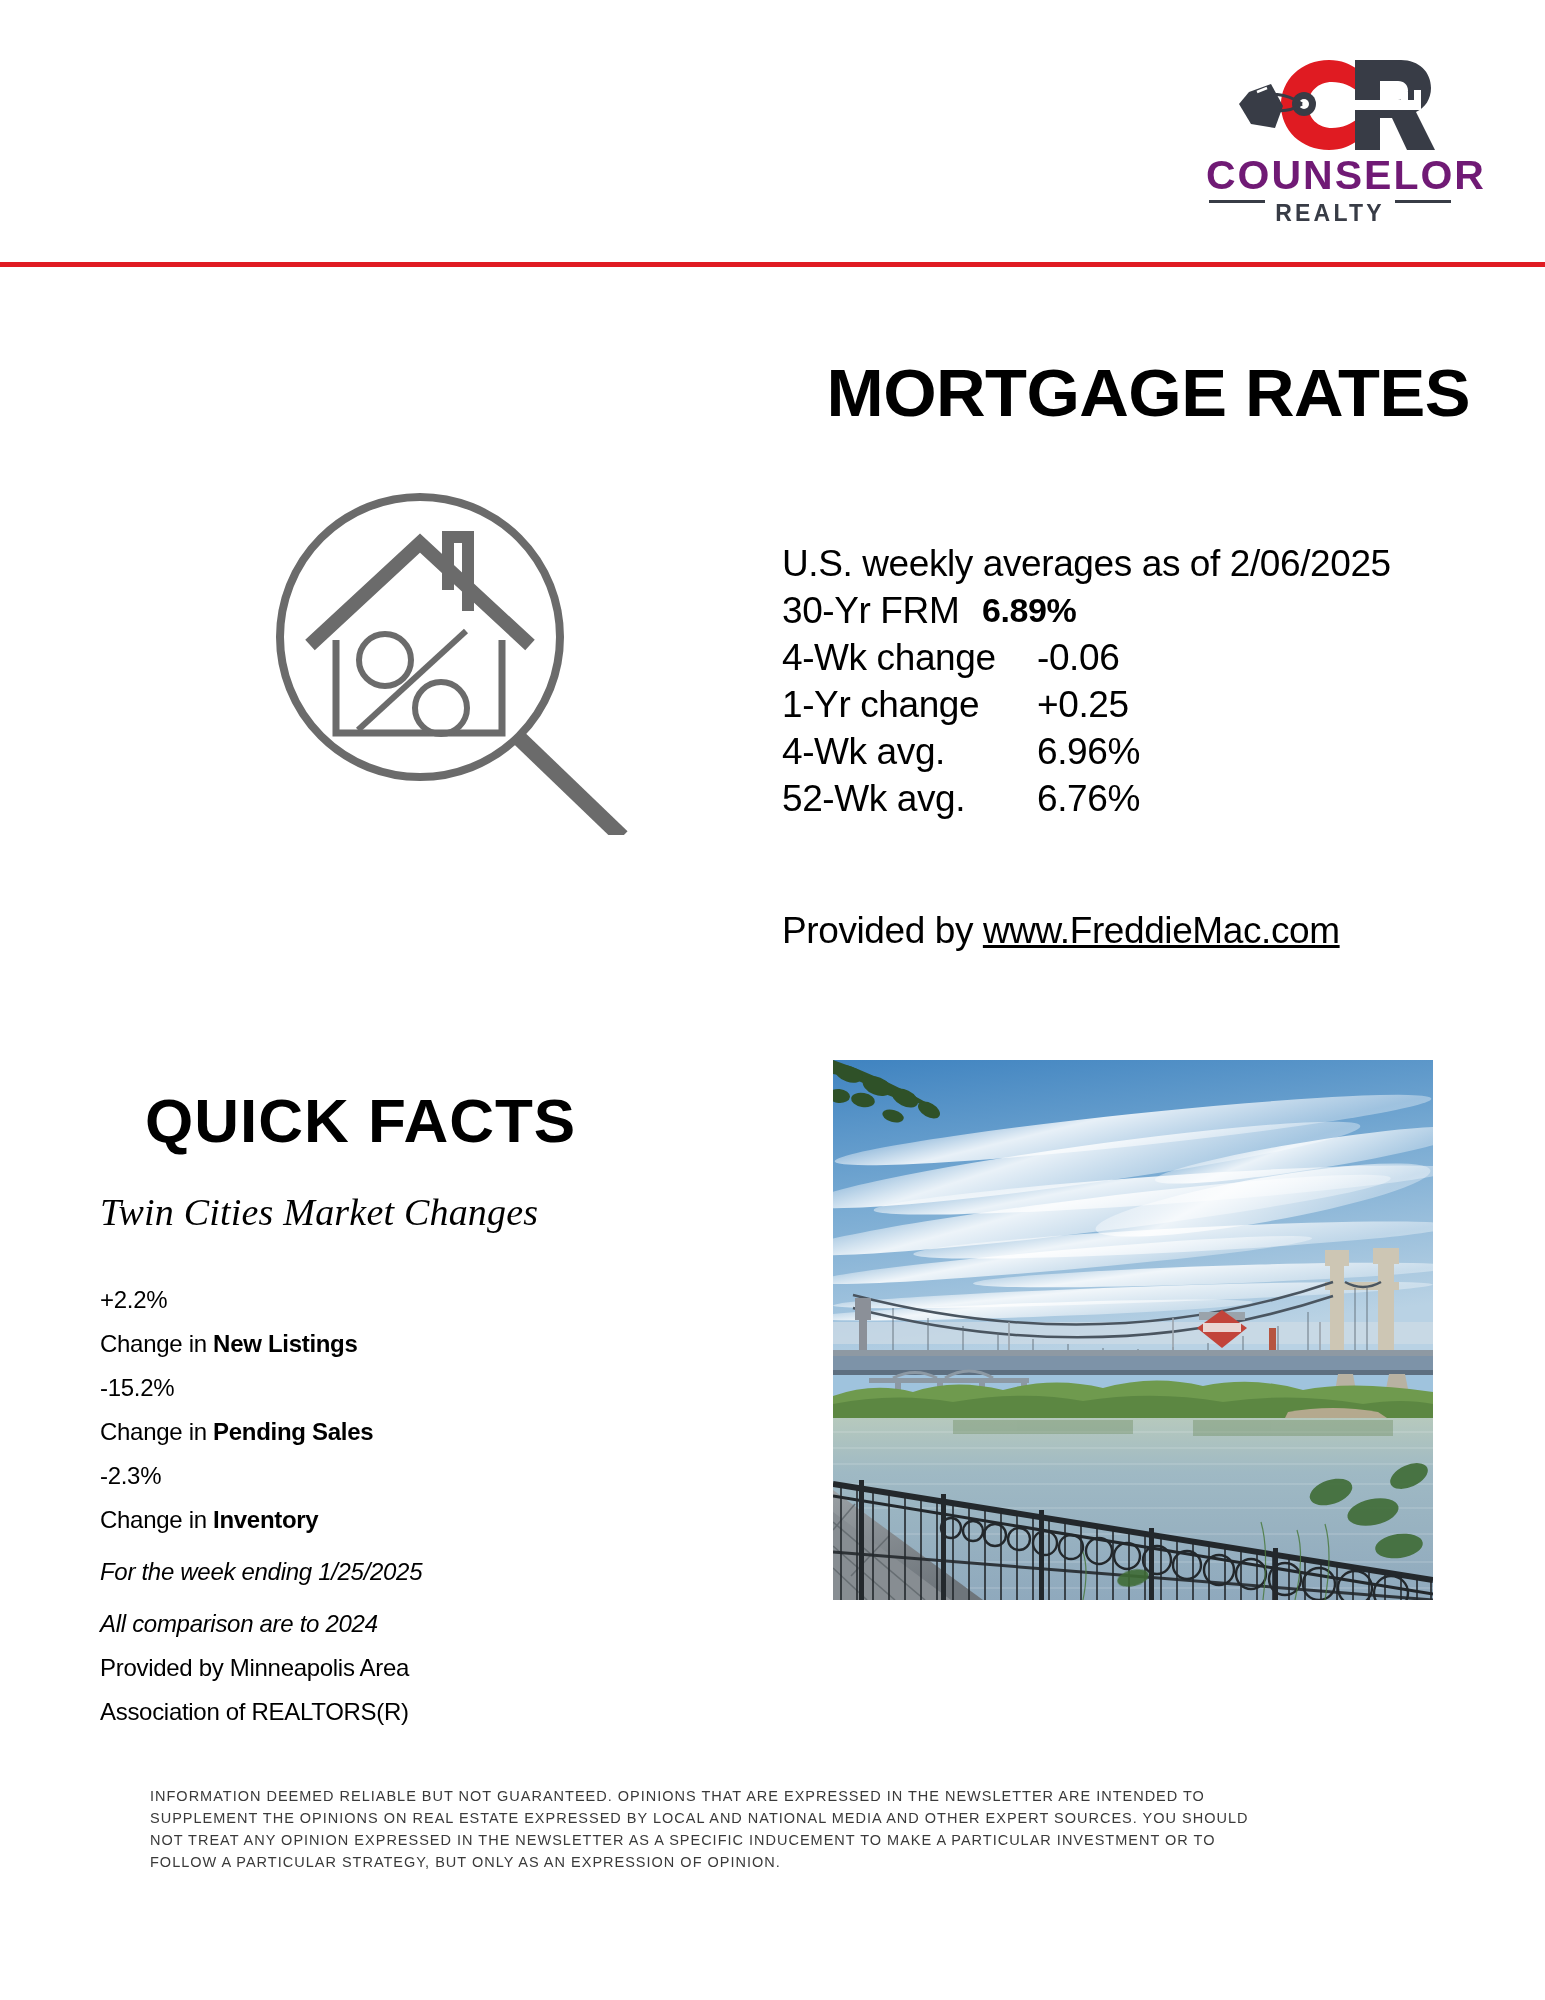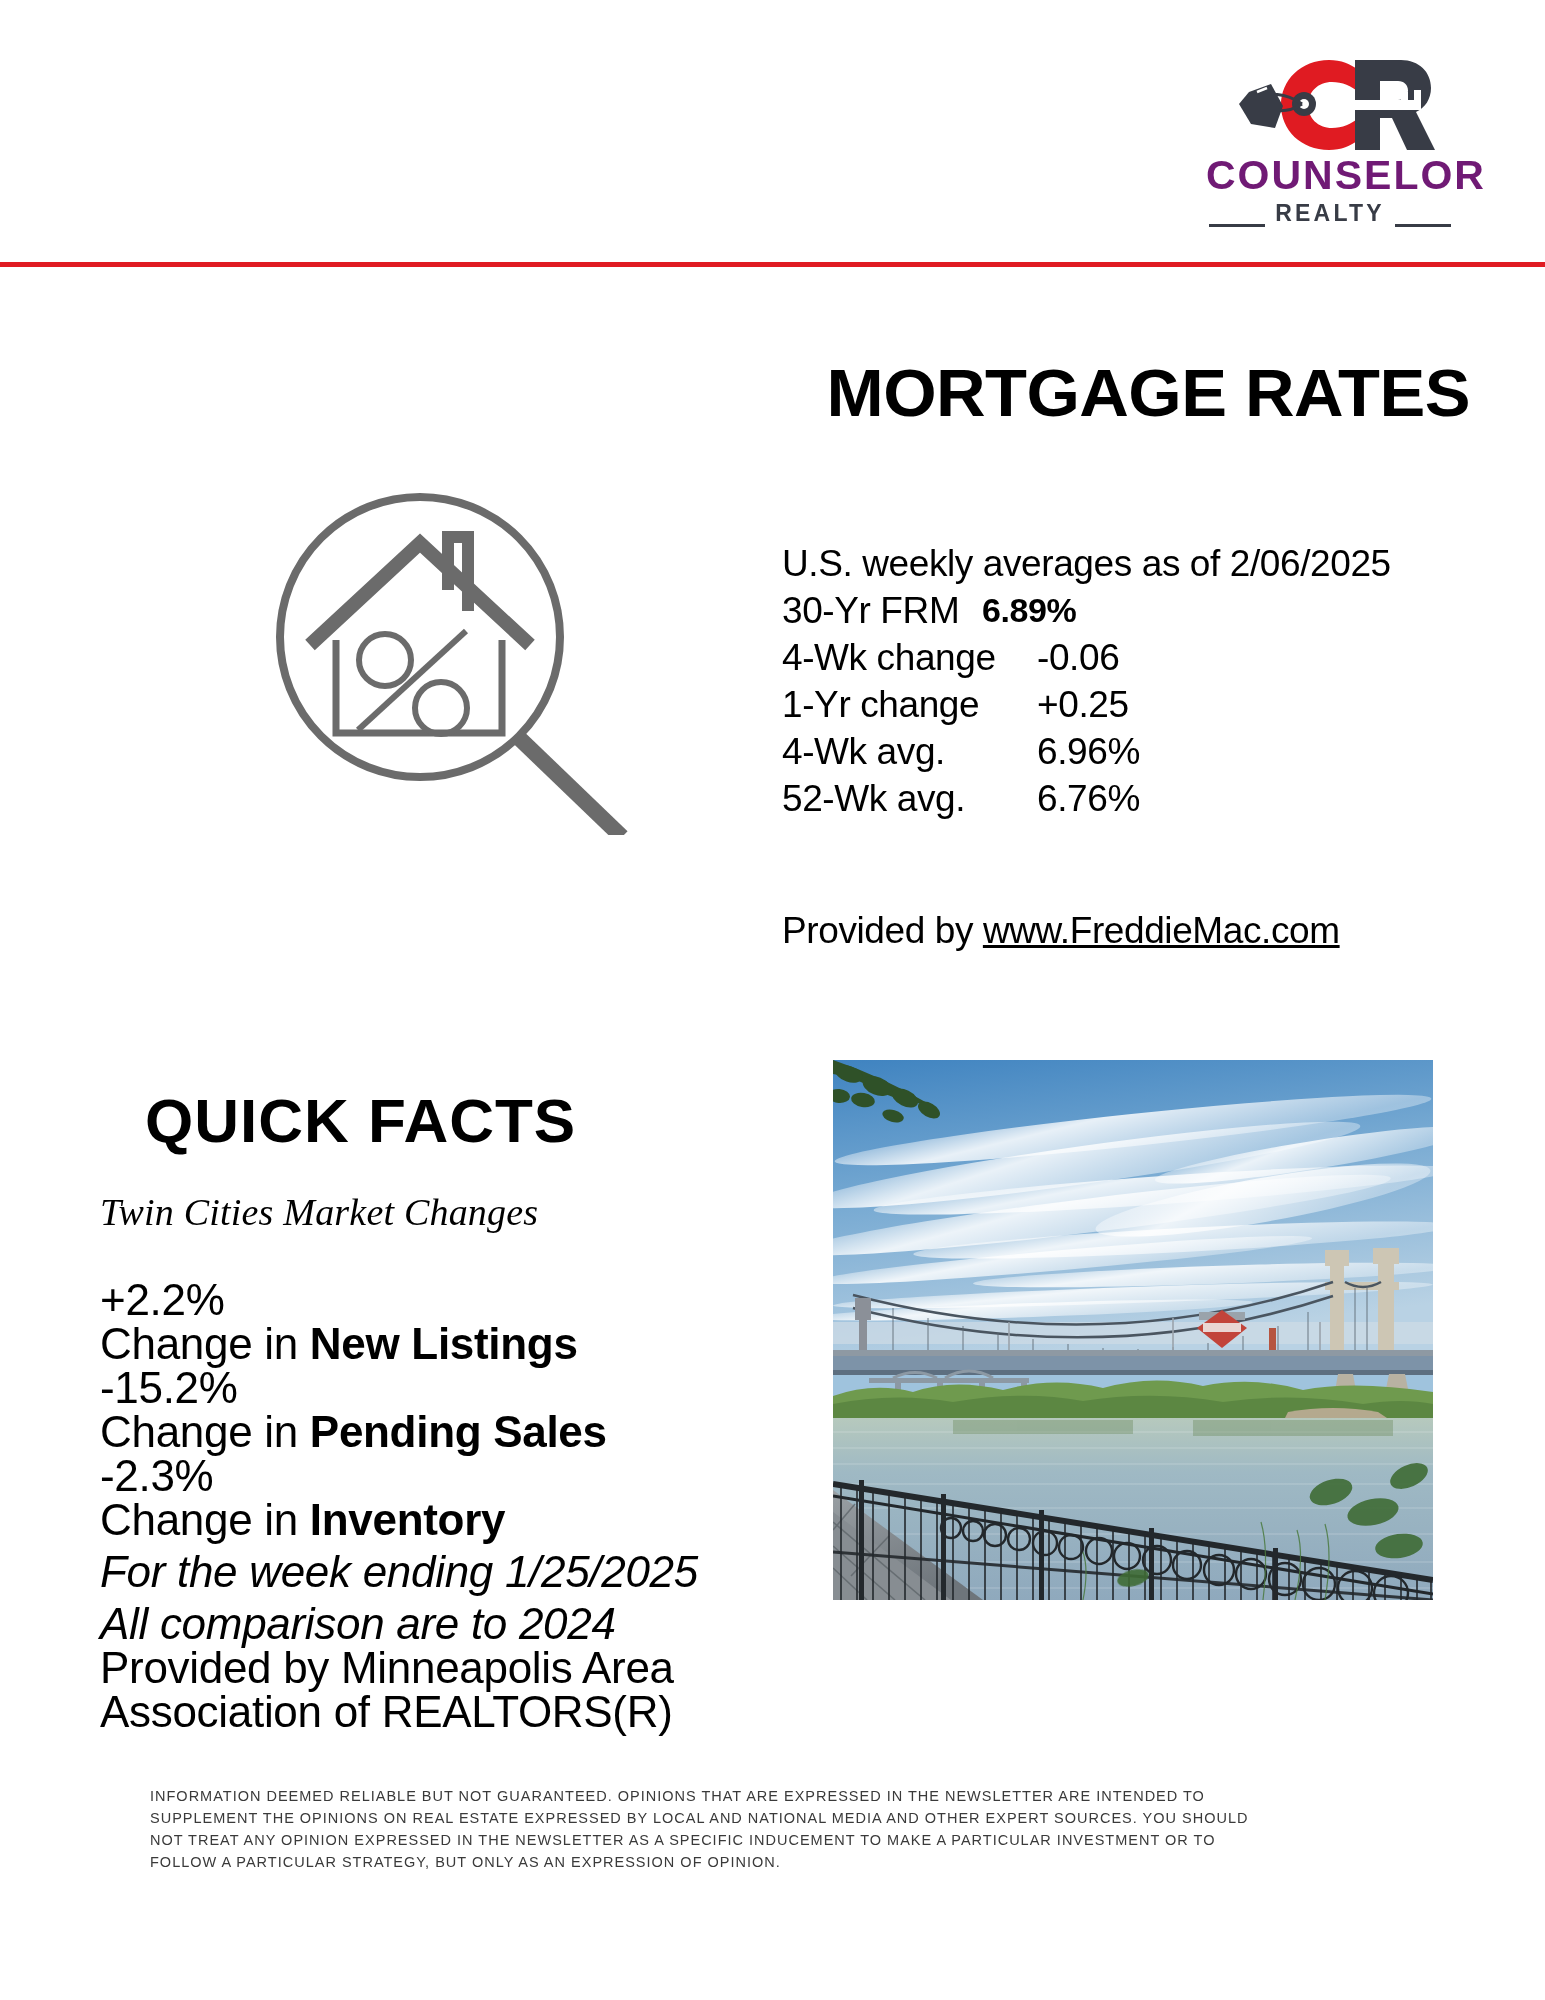--- a/index.html
+++ b/index.html
@@ -36,21 +36,21 @@
     letter-spacing: 2.0px;
     color: #701a75;
     font-family: "Liberation Sans", sans-serif;
   }
   #logo-sub {
     position: absolute;
     top: 152px;
     left: 0;
     width: 300px;
     display: flex;
-    align-items: flex-end;
+    align-items: flex-start;
     justify-content: center;
     gap: 10px;
   }
   #logo-sub .rule { height: 3px; background: #383c46; width: 56px; }
   #logo-sub .realty-text {
     font-size: 23px;
     font-weight: 700;
     letter-spacing: 3.2px;
     color: #383c46;
   }
@@ -134,21 +134,21 @@
     font-family: "Liberation Serif", serif;
     font-style: italic;
     font-size: 38px;
     letter-spacing: 0.2px;
   }
   #quickfacts-stats {
     position: absolute;
     top: 1278px;
     left: 100px;
     width: 600px;
-    font-size: 44px;
+    font-size: 24px;
     line-height: 44px;
     letter-spacing: -0.3px;
   }
   #quickfacts-stats .stat-value { }
   #quickfacts-stats .stat-label b { font-weight: 700; }
   #quickfacts-stats .note { font-style: italic; margin-top: 8px; }
 
   
   #market-photo {
     position: absolute;

